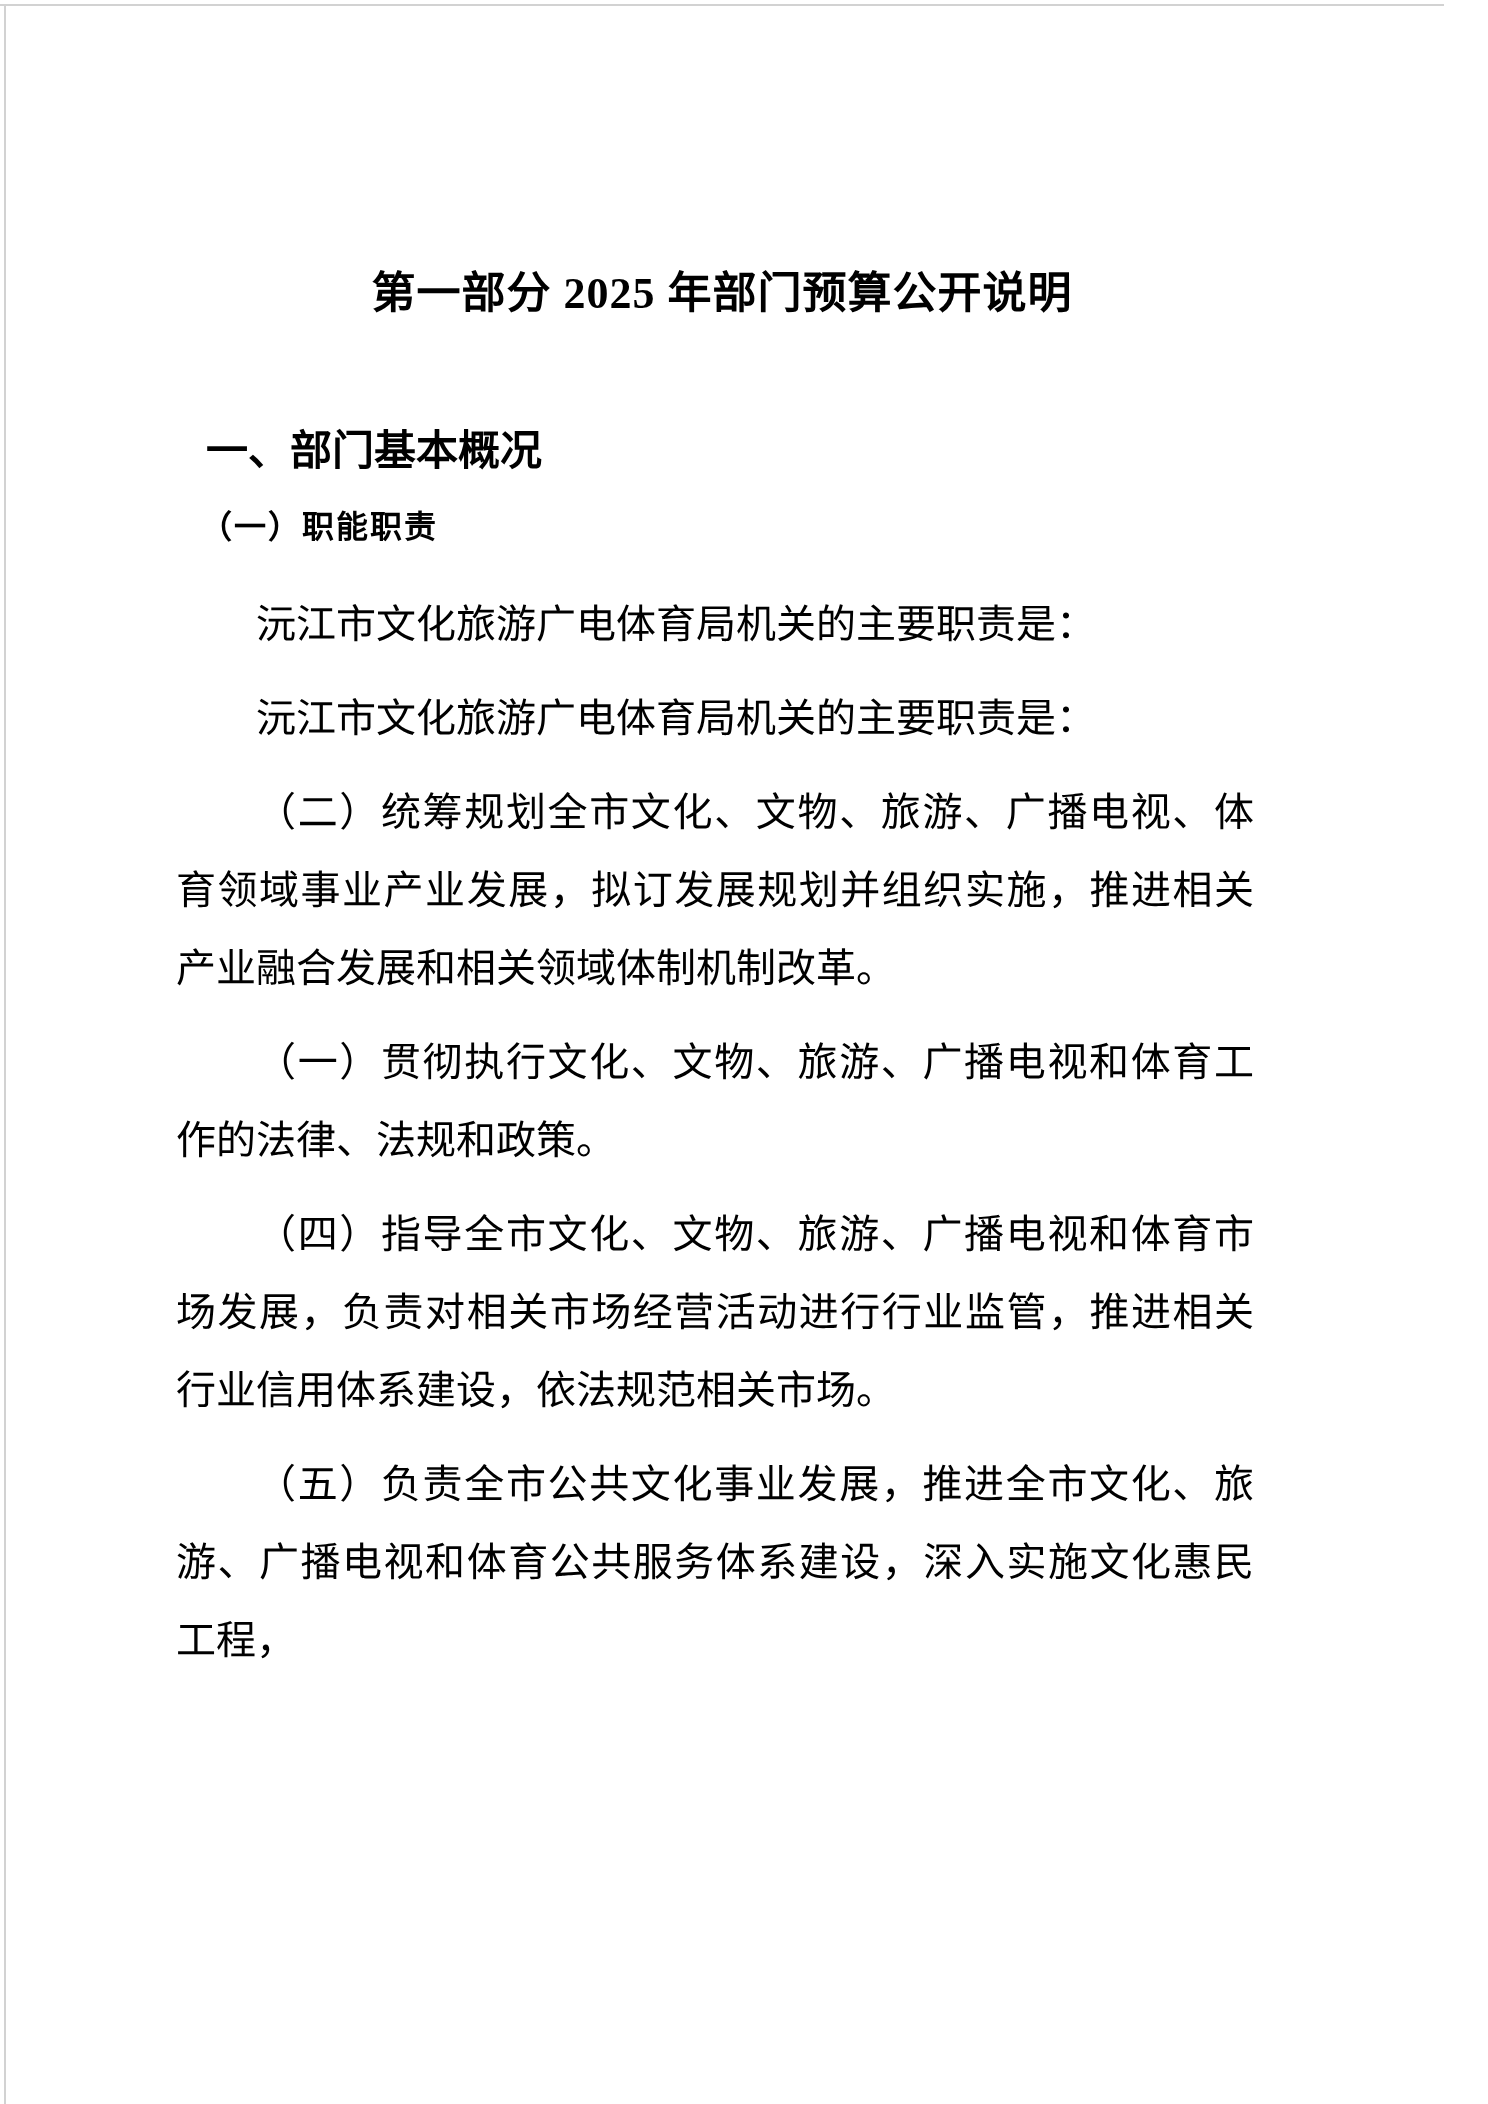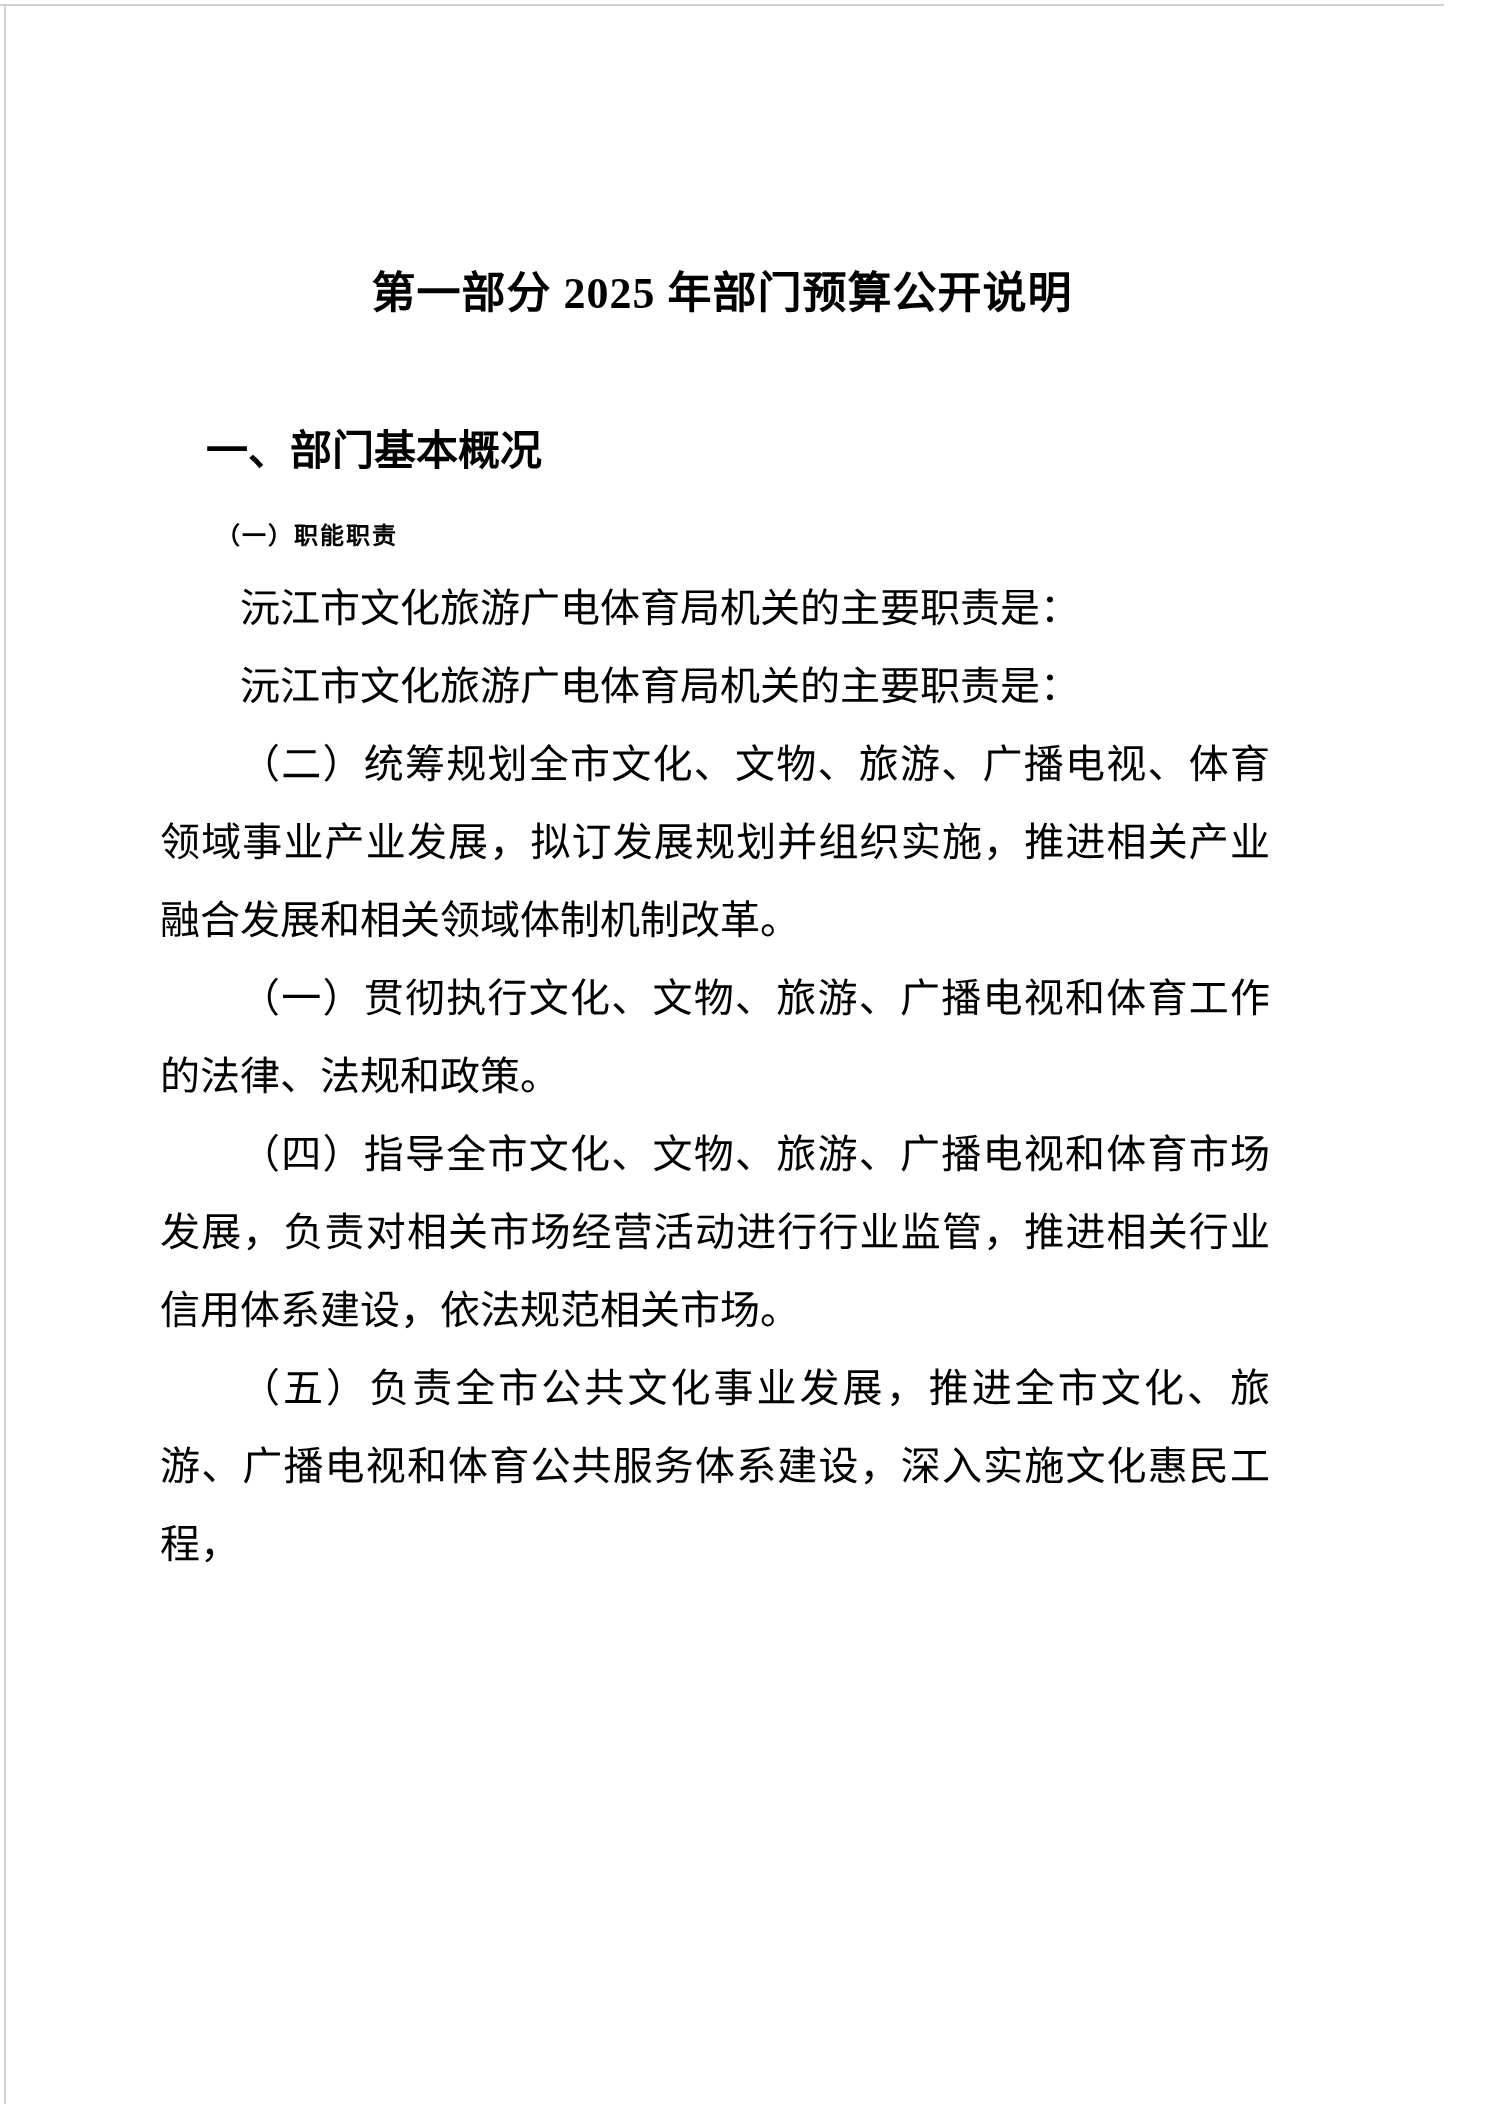--- a/index.html
+++ b/index.html
@@ -55,40 +55,40 @@
     font-family: "Liberation Sans", sans-serif;
     font-weight: bold;
     font-size: 42px;
     line-height: 1.2;
     text-align: center;
   }
   .subsection-heading {
     position: absolute;
     top: 508px;
     left: 200px;
-    margin: 16px;
-    font-family: Liberation Mono, monospace;
+    margin: 0;
+    font-family: Liberation Serif, serif;
     font-weight: bold;
-    font-size: 24px;
+    font-size: 32px;
     line-height: 1.2;
     letter-spacing: 2px;
   }
   .body-text {
     position: absolute;
     top: 570px;
     left: 160px;
     width: 1110px;
     font-family: "Liberation Serif", serif;
     font-size: 40px;
     line-height: 78px;
     text-align: justify;
     text-justify: inter-character;
   }
   .body-text p {
-    margin: 0;
+    margin: 16px;
     padding: 0;
     text-indent: 80px;
   }
 </style>
 </head>
 <body>
 
 <div class="page">
   <div class="edge-top"></div>
   <div class="edge-left"></div>

